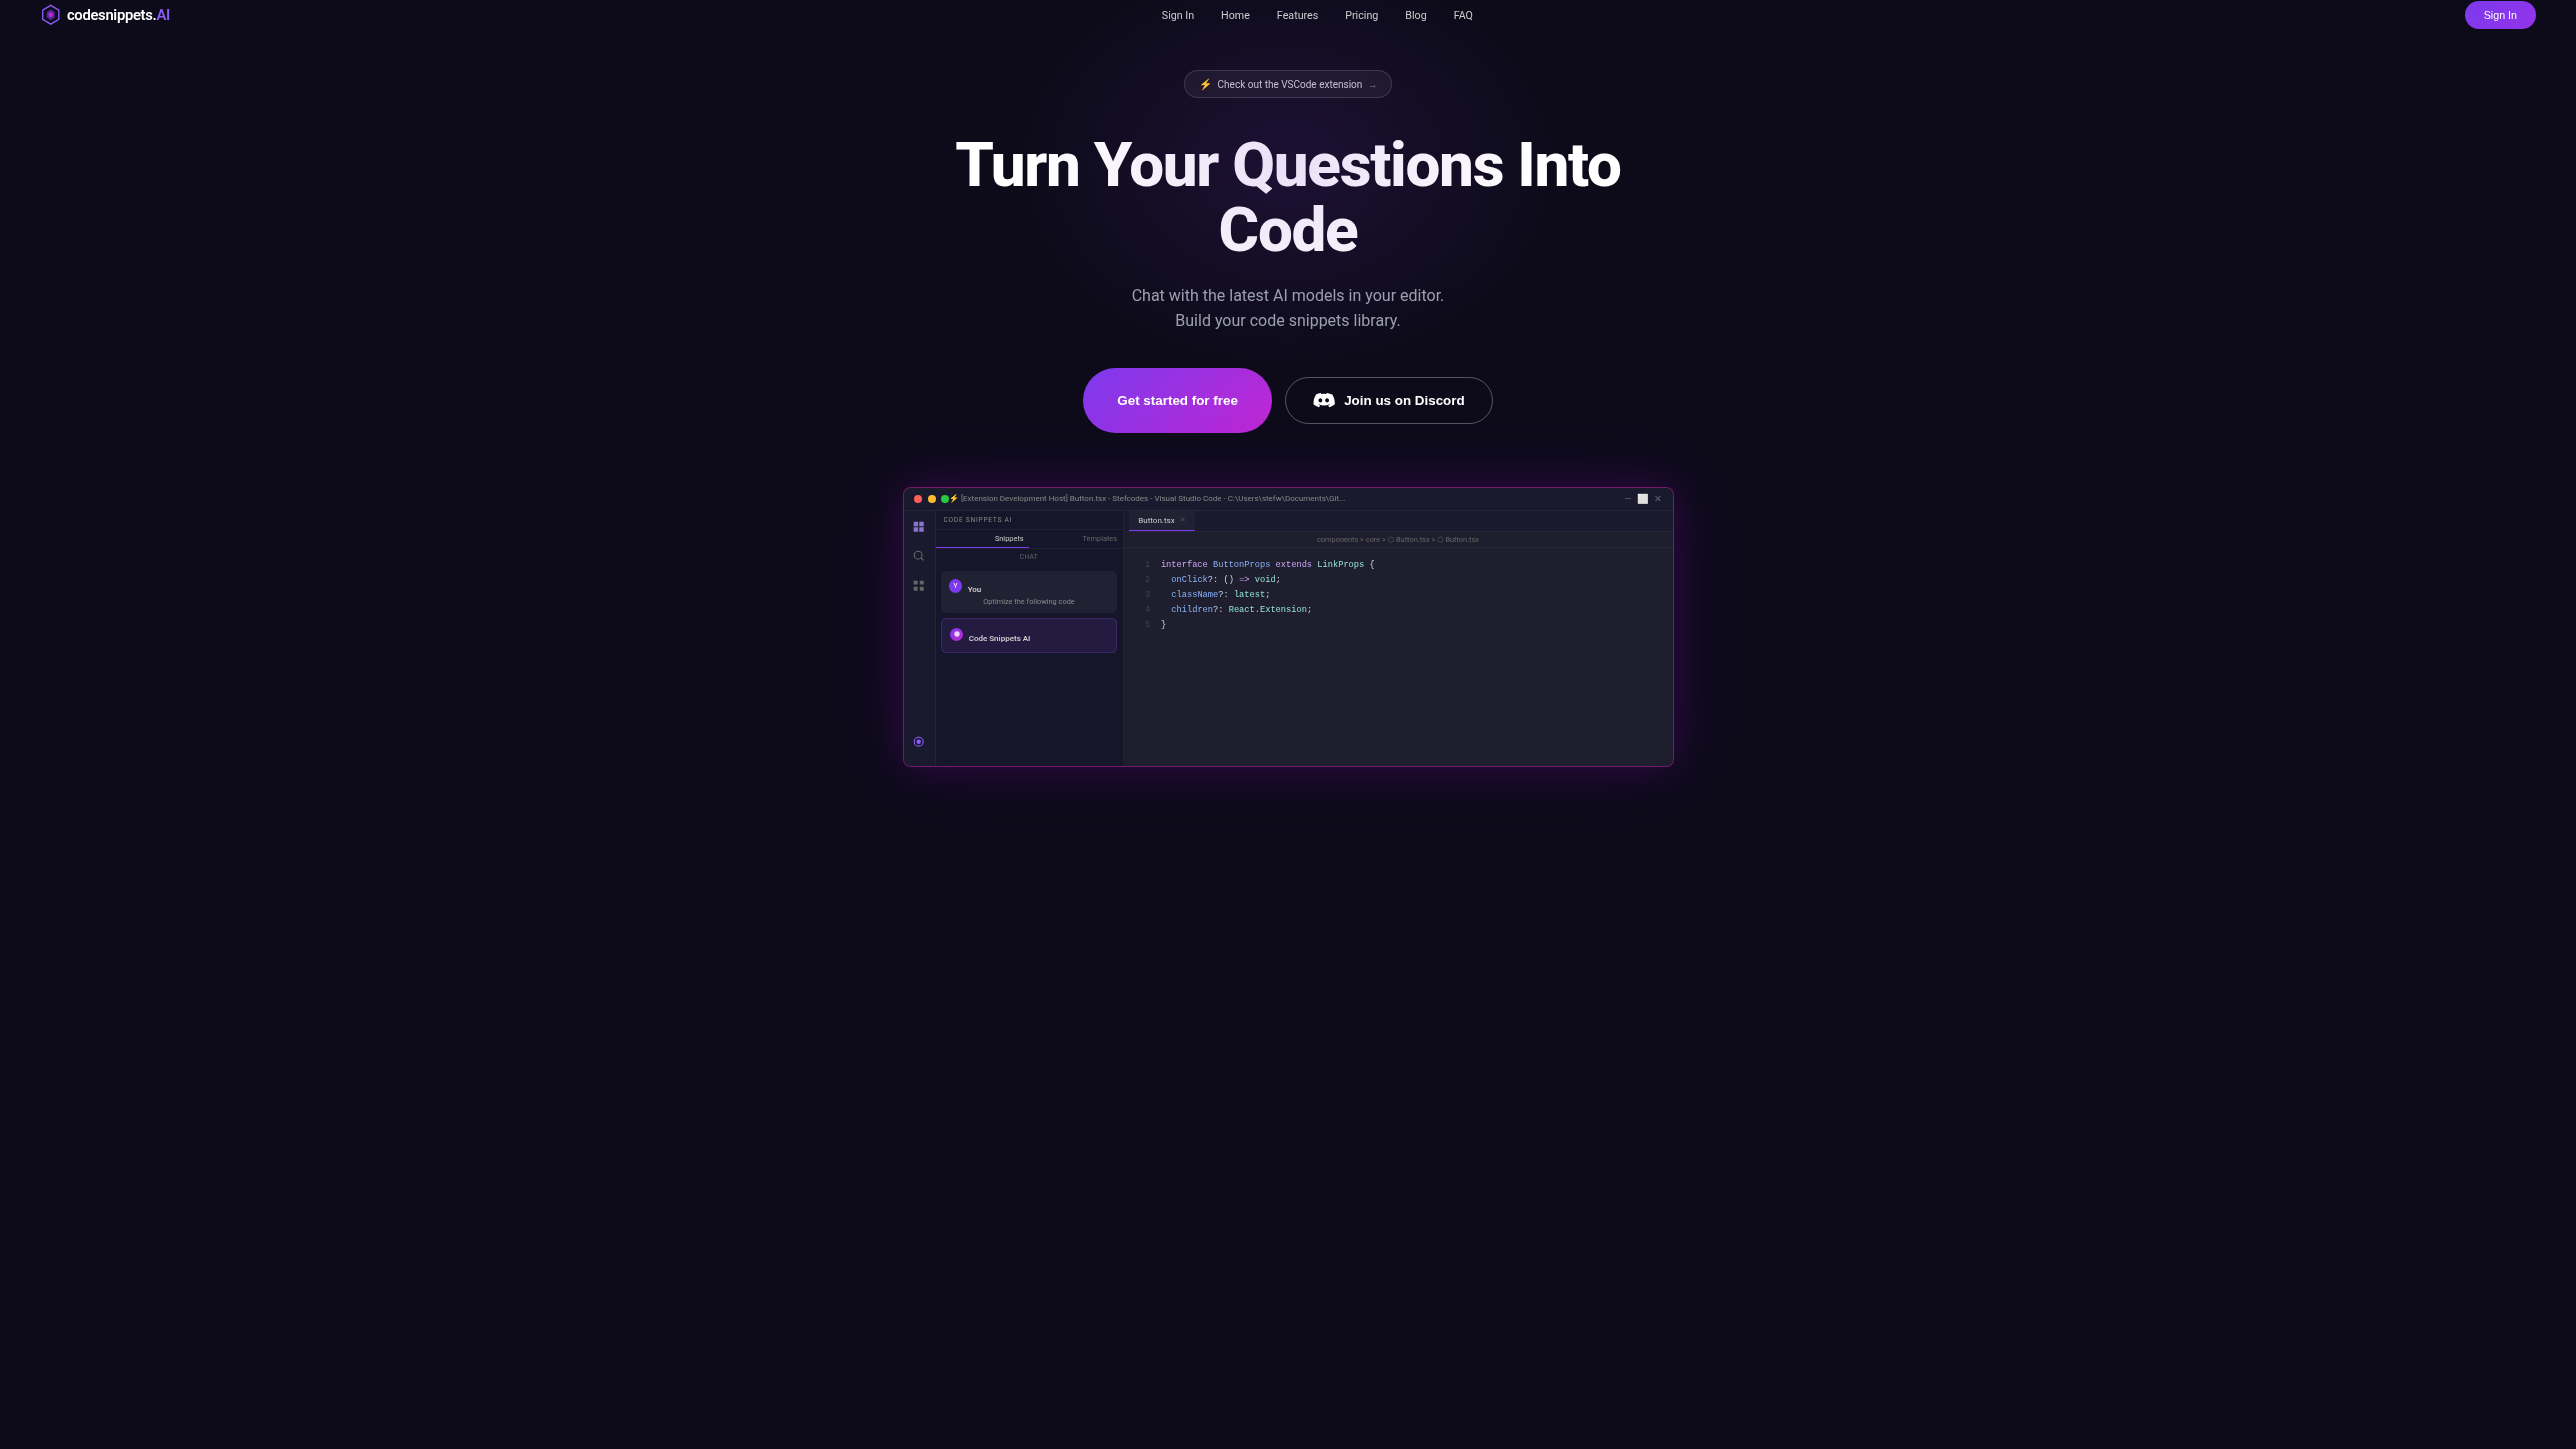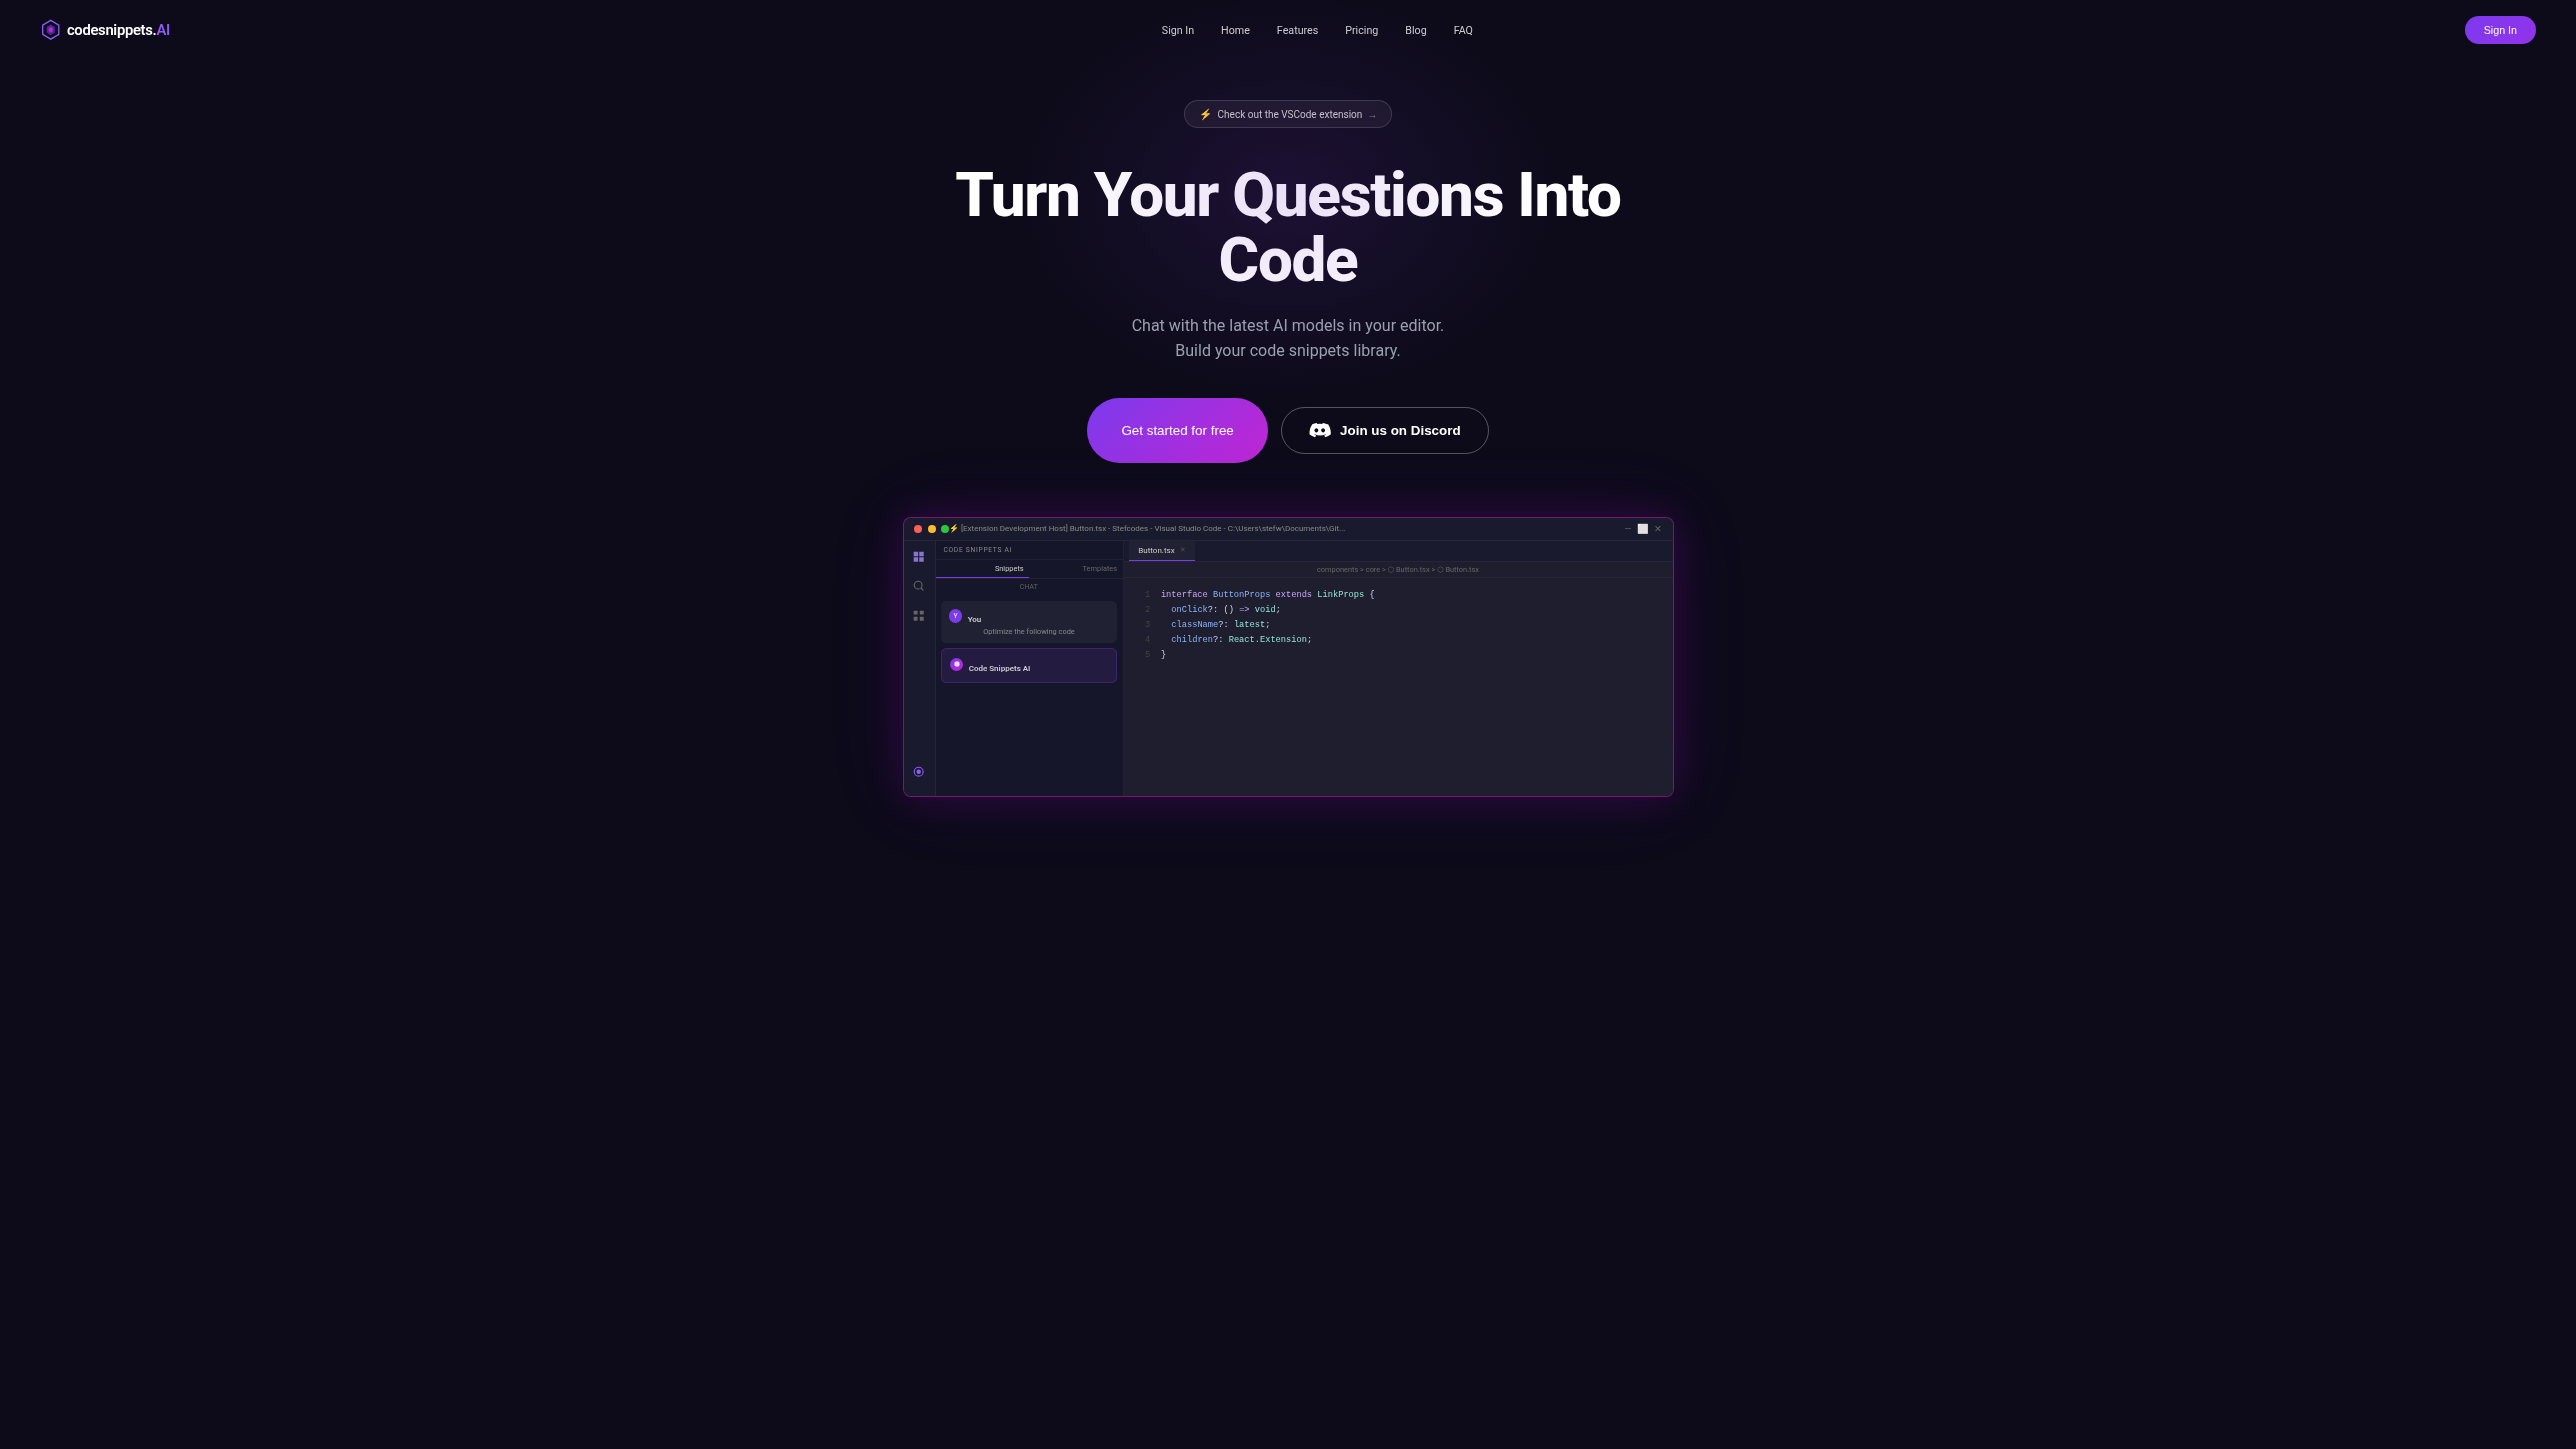--- a/index.html
+++ b/index.html
@@ -14,21 +14,21 @@
       font-family: -apple-system, BlinkMacSystemFont, 'Segoe UI', Roboto, sans-serif;
       min-height: 100vh;
       overflow-x: hidden;
     }
 
     
     .navbar {
       display: flex;
       align-items: center;
       justify-content: space-between;
-      padding: 16px 40px;
+      padding: 1px 40px;
       position: relative;
       z-index: 10;
     }
 
     .logo-area {
       display: flex;
       align-items: center;
       gap: 5.4px;
     }
 
@@ -141,21 +141,21 @@
       margin-bottom: 54px;
     }
 
     .btn-primary {
       background: linear-gradient(135deg, #7c3aed 0%, #c026d3 100%);
       color: white;
       border: none;
       padding: 25px 34px;
       border-radius: 34px;
       font-size: 13.4px;
-      font-weight: 400;
+      font-weight: 700;
       cursor: pointer;
       transition: opacity 0.2s;
     }
 
     .btn-discord {
       display: flex;
       align-items: center;
       gap: 9.4px;
       background: transparent;
       color: white;

